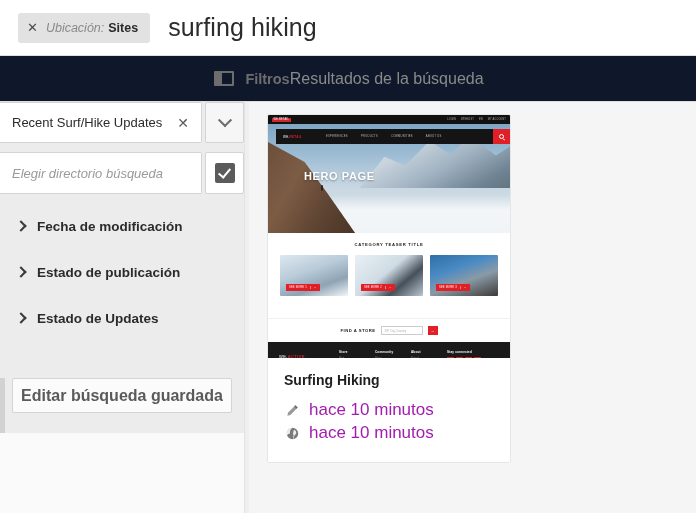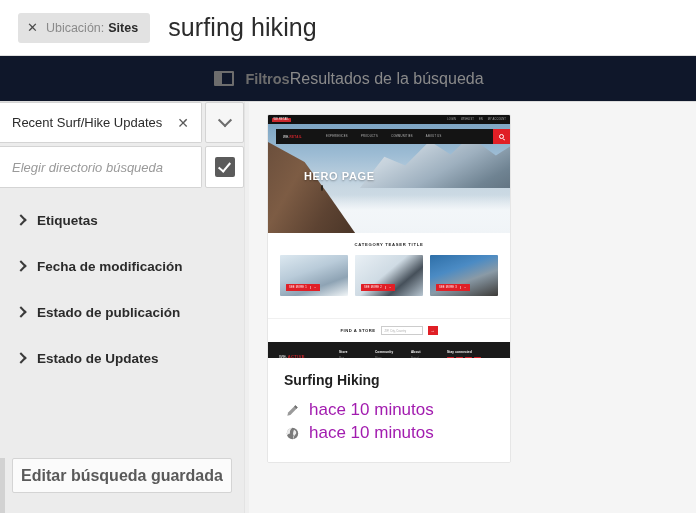--- a/index.html
+++ b/index.html
@@ -40,20 +40,21 @@
     white-space: nowrap;
   }
   .loc-chip .x-icon {
     font-size: 13px;
     color: #4b4b4b;
     margin-right: 8px;
     line-height: 1;
     font-weight: 400;
   }
   .loc-chip .loc-label {
+    font-style: italic;
     color: #8a8a8a;
     margin-right: 4px;
   }
   .loc-chip .loc-value {
     color: #2b2b2b;
     font-weight: bold;
   }
   .query-text {
     margin-left: 18px;
     font-size: 25px;
@@ -112,21 +113,21 @@
     margin-right: 14px;
     font-size: 16px;
     color: #8a8a8a;
   }
 
   
   .sidebar {
     position: absolute;
     left: 0; top: 102px;
     width: 244px;
-    height: 411px;
+    height: 331px;
     background: #ececec;
     box-sizing: border-box;
   }
   .saved-row {
     position: relative;
     height: 41px;
     display: flex;
     background: #ececec;
   }
   .saved-field {
@@ -165,21 +166,21 @@
   .chev-down {
     width: 8px; height: 8px;
     border-right: 2px solid #6d6d6d;
     border-bottom: 2px solid #6d6d6d;
     transform: rotate(45deg) translate(-2px,-2px);
   }
 
   .dir-row {
     position: relative;
     height: 42px;
-    margin-top: 3px;
+    margin-top: 9px;
     display: flex;
     background: #ececec;
   }
   .dir-field {
     flex: 1;
     background: #ffffff;
     border: 1px solid #d4d4d4;
     border-left: none;
     box-sizing: border-box;
     display: flex;
@@ -641,24 +642,20 @@
   <div class="dir-row">
     <div class="dir-field">
       <span class="ph">Elegir directorio búsqueda</span>
     </div>
     <div class="dir-check-wrap">
       <span class="checkbox"></span>
     </div>
   </div>
 
   <div class="facets">
-    <div class="facet">
-      <span class="chev-right"></span>
-      <span class="facet-label">Etiquetas</span>
-    </div>
     <div class="facet">
       <span class="chev-right"></span>
       <span class="facet-label">Fecha de modificación</span>
     </div>
     <div class="facet">
       <span class="chev-right"></span>
       <span class="facet-label">Estado de publicación</span>
     </div>
     <div class="facet">
       <span class="chev-right"></span>

